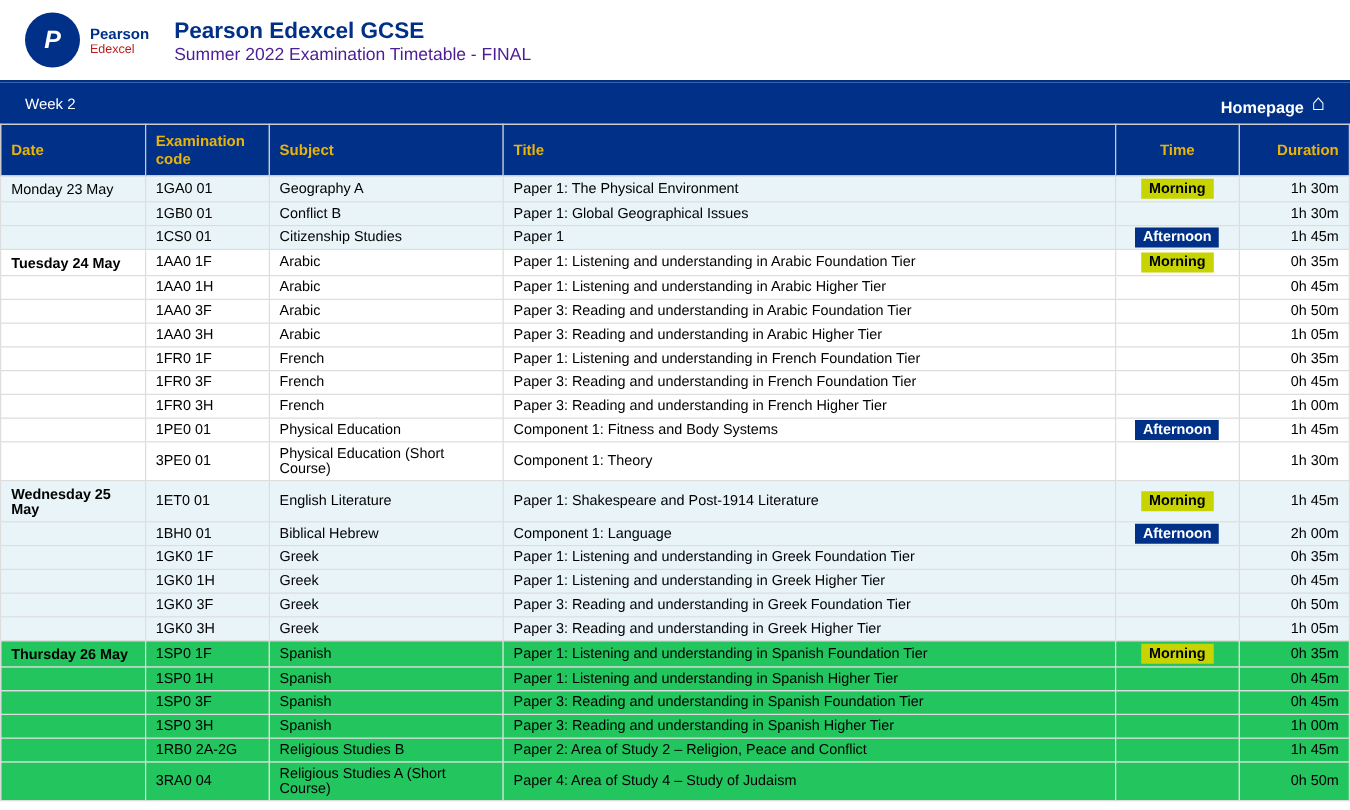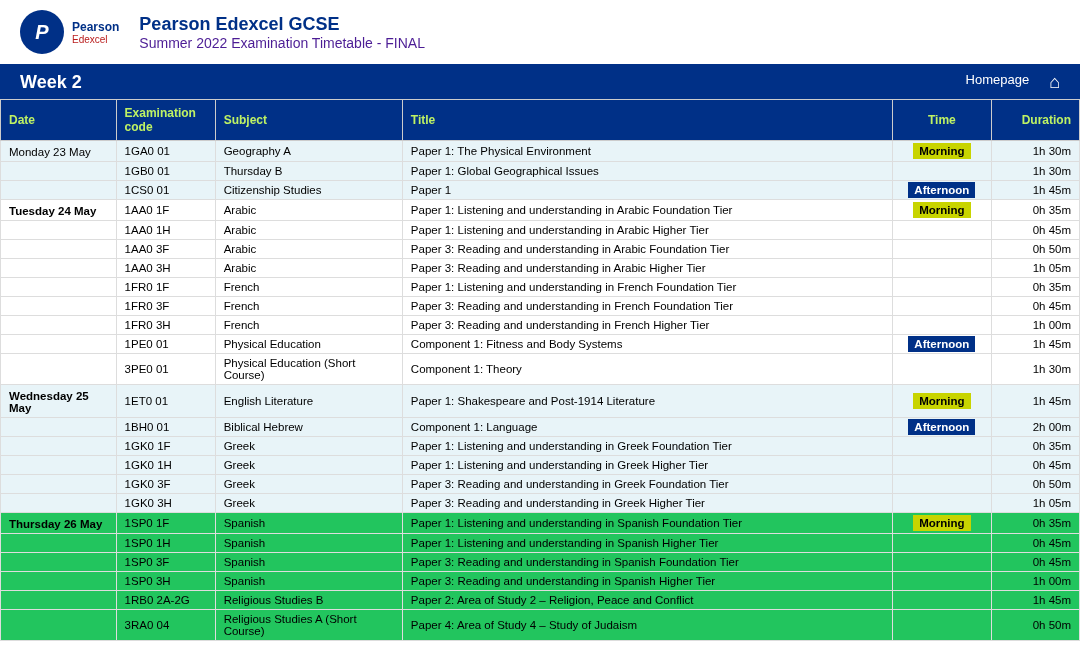--- a/index.html
+++ b/index.html
@@ -12,28 +12,28 @@
     .logo-p { color: white; font-size: 20px; font-weight: bold; font-style: italic; }
     .logo-text { display: flex; flex-direction: column; }
     .logo-text span:first-child { color: #003087; font-weight: bold; font-size: 12px; }
     .logo-text span:last-child { color: #b91c1c; font-size: 10px; }
     .header-title { display: flex; flex-direction: column; }
     .header-title .main-title { color: #003087; font-size: 18px; font-weight: bold; }
     .header-title .sub-title { color: #4c1d95; font-size: 14px; }
 
     
     .week-bar { background: #003087; color: white; padding: 6px 20px; display: flex; align-items: center; justify-content: space-between; }
-    .week-label { font-size: 18px; font-weight: bold; }
-    .homepage-link { display: flex; align-items: flex-start; gap: 20px; color: white; font-size: 13px; cursor: pointer; }
+    .week-label { font-size: 12px; font-weight: normal; }
+    .homepage-link { display: flex; align-items: flex-end; gap: 6px; color: white; font-size: 13px; cursor: pointer; font-weight: bold; }
     .home-icon { font-size: 18px; }
 
     
     .table-container { padding: 0 0; }
     table { width: 100%; border-collapse: collapse; }
-    thead tr { background: #003087; color: #bef264; }
+    thead tr { background: #003087; color: #eab308; }
     thead th { padding: 6px 8px; text-align: left; font-size: 12px; border: 1px solid #ccc; }
 
     tbody tr { border-bottom: 1px solid #ddd; }
     tbody td { padding: 3px 8px; font-size: 11.5px; border: 1px solid #ddd; vertical-align: middle; }
 
     
     .row-monday { background: #e8f4f8; }
     .row-tuesday { background: #ffffff; }
     .row-wednesday { background: #e8f4f8; }
     .row-thursday { background: #22c55e; }
@@ -94,21 +94,21 @@
           <td class="col-date" style="font-weight: normal; vertical-align: top; padding-top: 5px;">Monday 23 May</td>
           <td class="col-code">1GA0 01</td>
           <td class="col-subject">Geography A</td>
           <td class="col-title">Paper 1: The Physical Environment</td>
           <td class="col-time"><span class="time-morning">Morning</span></td>
           <td class="col-duration">1h 30m</td>
         </tr>
         <tr class="row-monday">
           <td class="col-date"></td>
           <td class="col-code">1GB0 01</td>
-          <td class="col-subject">Thursday B</td>
+          <td class="col-subject">Conflict B</td>
           <td class="col-title">Paper 1: Global Geographical Issues</td>
           <td class="col-time"></td>
           <td class="col-duration">1h 30m</td>
         </tr>
         <tr class="row-monday">
           <td class="col-date"></td>
           <td class="col-code">1CS0 01</td>
           <td class="col-subject">Citizenship Studies</td>
           <td class="col-title">Paper 1</td>
           <td class="col-time"><span class="time-afternoon">Afternoon</span></td>

